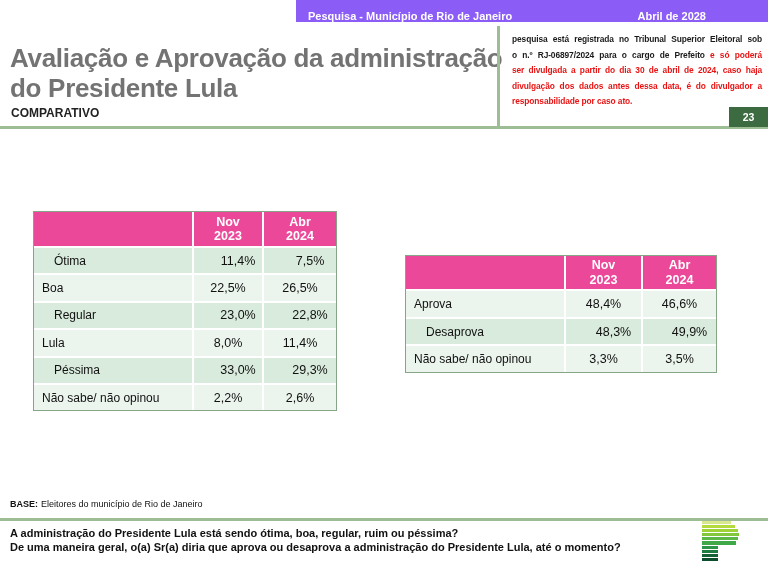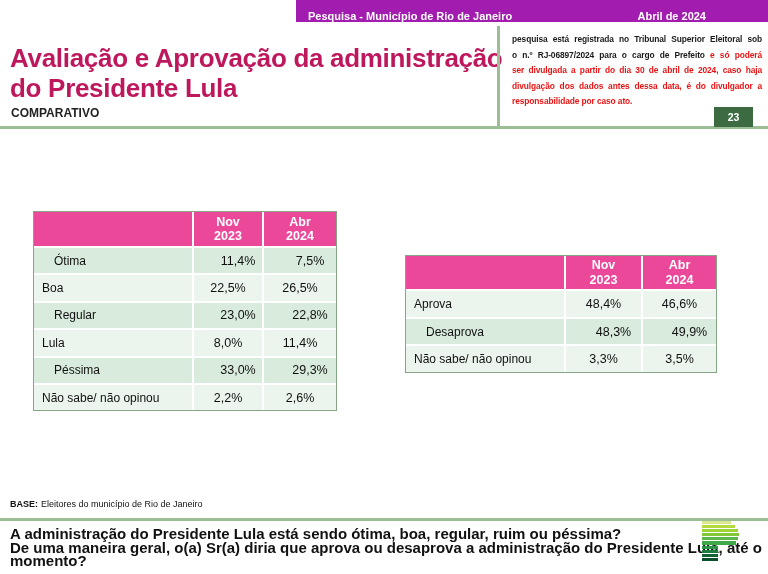--- a/index.html
+++ b/index.html
@@ -1,43 +1,43 @@
 <!DOCTYPE html>
 <html><head>
 <meta charset="utf-8">
 <style>
   html,body{margin:0;padding:0;background:#fff;}
   .slide{position:relative;width:768px;height:574px;background:#fff;overflow:hidden;
          font-family:"Liberation Sans",sans-serif;}
 
   
-  .top-bar{position:absolute;left:296px;top:0;width:472px;height:22px;background:#a21caf;
+  .top-bar{position:absolute;left:296px;top:0;width:472px;height:22px;background:#8b5cf6;
            color:#fff;display:flex;align-items:center;justify-content:space-between;
            padding:9px 62px 0 12px;box-sizing:border-box;font-size:11px;font-weight:bold;}
 
   
-  .title{position:absolute;left:10px;top:43px;font-size:26px;font-weight:bold;color:#be185d;
+  .title{position:absolute;left:10px;top:43px;font-size:26px;font-weight:bold;color:#737373;
          line-height:30px;white-space:pre-line;letter-spacing:-0.3px;}
   .subtitle{position:absolute;left:11px;top:106px;font-size:12px;font-weight:bold;color:#222;}
 
   
   .v-line{position:absolute;left:497px;top:26px;width:3px;height:101px;background:#9dbd94;}
   .h-line{position:absolute;left:0;width:768px;height:3px;background:#9dbd94;}
   .h-top{top:126px;}
   .h-bottom{top:518px;}
 
   
   .legal{position:absolute;left:512px;top:32px;width:250px;font-size:8.4px;font-weight:bold;
          line-height:15.6px;color:#1a1a1a;letter-spacing:-0.1px;}
   .legal-line{text-align:justify;text-align-last:justify;}
   .legal-line.last{text-align-last:left;}
   .red{color:#e81414;}
 
   
-  .page-badge{position:absolute;left:714px;top:107px;width:39px;height:20px;background:#3c6b42;
+  .page-badge{position:absolute;left:729px;top:107px;width:39px;height:20px;background:#3c6b42;
               color:#fff;font-size:10.5px;font-weight:bold;display:flex;align-items:center;
               justify-content:center;}
 
   
   .tbl{position:absolute;display:grid;border:1px solid #86a486;}
   .tbl-eval{left:33px;top:211px;grid-template-columns:158px 70px 74px;
             grid-template-rows:34px repeat(6,27.4px);}
   .tbl-appr{left:405px;top:255px;grid-template-columns:158px 77px 75px;
             grid-template-rows:33px repeat(3,27.7px);}
   .cell{display:flex;align-items:center;font-size:12px;color:#111;box-sizing:border-box;}
@@ -47,35 +47,35 @@
   .vc{justify-content:center;font-size:12.5px;}
   .mint{background:#d9ebdc;padding-left:20px;}
   .pale{background:#ebf5ed;}
   .sep-l{border-left:2px solid #fff;}
   .sep-t{border-top:2px solid #fff;}
 
   
   .base{position:absolute;left:10px;top:499px;font-size:9px;color:#111;}
   .base .lbl{font-weight:bold;}
   .base .txt{margin-left:3px;}
-  .questions{position:absolute;left:10px;top:527px;font-size:15px;font-weight:bold;color:#111;
+  .questions{position:absolute;left:10px;top:527px;font-size:11px;font-weight:bold;color:#111;
              line-height:13.5px;}
 
   
   .logo{position:absolute;left:702px;top:521px;}
   .logo .bar{height:3.1px;margin-bottom:1px;}
 </style>
 </head>
 <body>
 
 <div class="slide">
 
   <div class="top-bar">
     <span>Pesquisa - Município de Rio de Janeiro</span>
-    <span>Abril de 2024</span>
+    <span>Abril de 2028</span>
   </div>
 
   <div class="title">Avaliação e Aprovação da administração
 do Presidente Lula</div>
   <div class="subtitle">COMPARATIVO</div>
 
   <div class="v-line"></div>
   <div class="h-line h-top"></div>
 
   <div class="legal">

